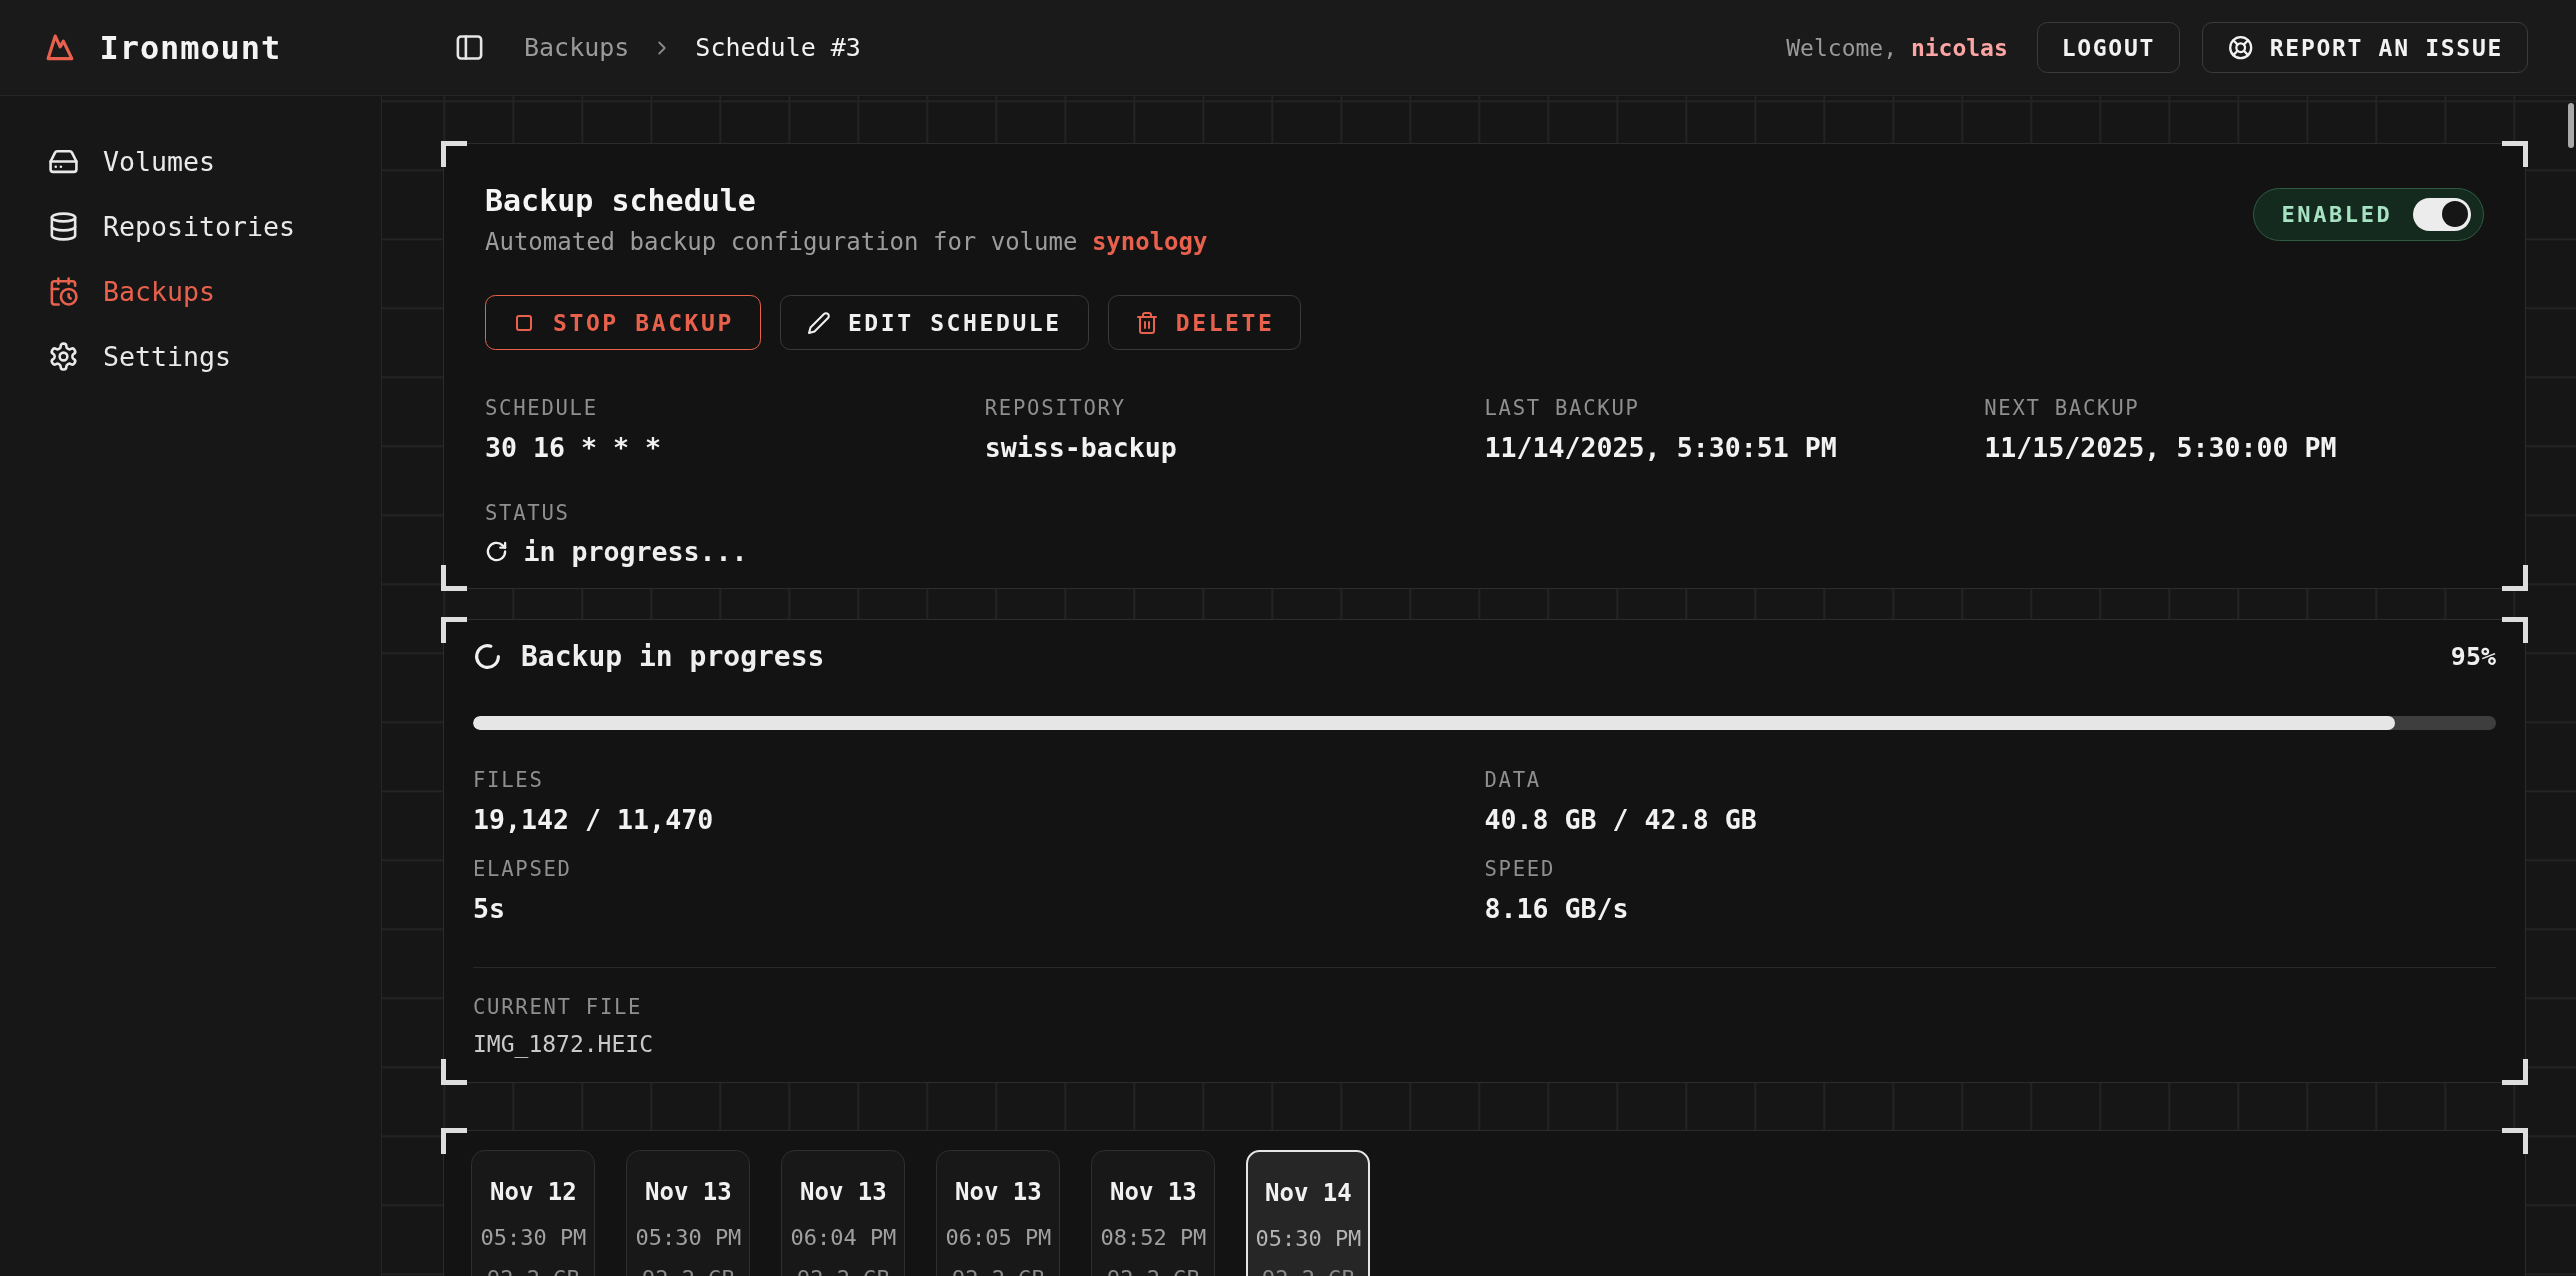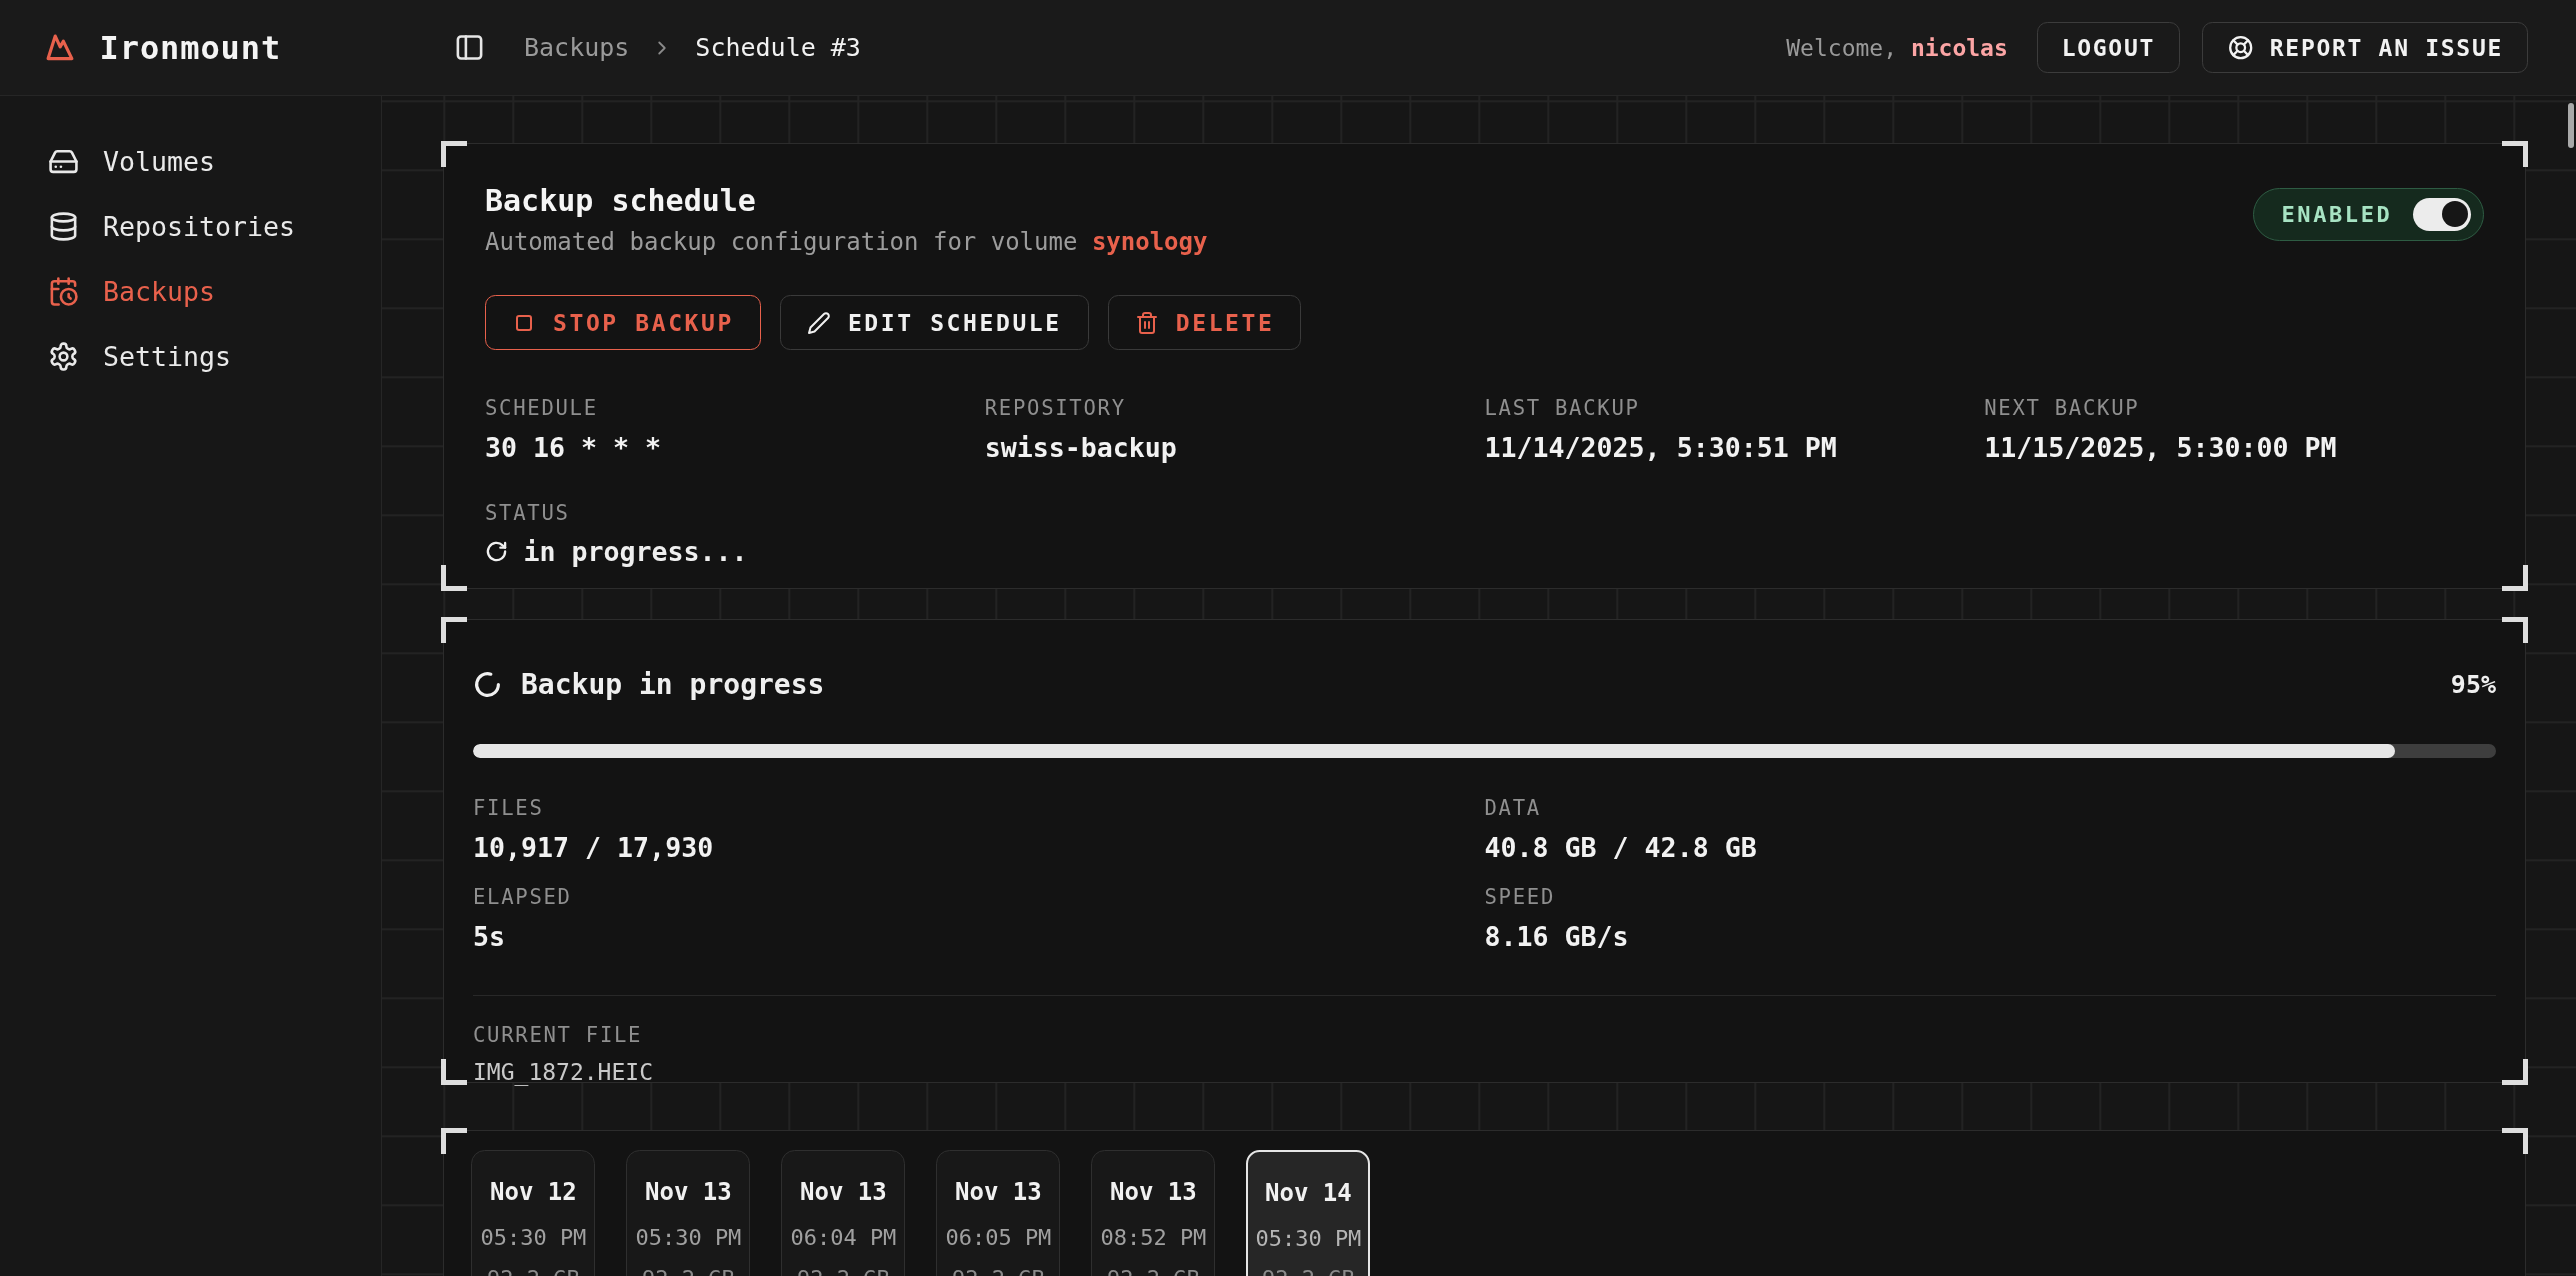--- a/index.html
+++ b/index.html
@@ -66,21 +66,21 @@
 
   
   .panel { position:relative; background:#131313; border:1.7px solid #2c2c2c; }
   .corner { position:absolute; width:26px; height:26px; border:0 solid #dedede; }
   .c-tl { top:-3.4px; left:-3.4px; border-top-width:5.1px; border-left-width:5.1px; }
   .c-tr { top:-3.4px; right:-3.4px; border-top-width:5.1px; border-right-width:5.1px; }
   .c-bl { bottom:-3.4px; left:-3.4px; border-bottom-width:5.1px; border-left-width:5.1px; }
   .c-br { bottom:-3.4px; right:-3.4px; border-bottom-width:5.1px; border-right-width:5.1px; }
 
   .panel-schedule { height:446px; padding:39px 41px; }
-  .panel-progress { height:464px; margin-top:30px; padding:48px 29px; }
+  .panel-progress { height:464px; margin-top:30px; padding:20px 29px; }
   .panel-snapshots { height:257px; margin-top:47px; padding:19px 27.4px; }
 
   .p-head { display:flex; justify-content:space-between; align-items:flex-start; }
   .p-title { font-size:30px; font-weight:700; color:#f5f5f5; }
   .p-sub { font-size:24px; color:#9c9c9c; margin-top:10.3px; }
   .p-sub .vol { color:#e8614c; font-weight:700; }
 
   .enabled-pill {
     display:flex; align-items:center; gap:20.6px; height:53px;
     padding:0 12px 0 27.4px; border:1.7px solid #2e5c43; border-radius:29px;
@@ -314,21 +314,21 @@
             <div class="pct">95%</div>
           </div>
 
           <div class="bar">
             <div class="bar-fill" style="width: 95%;"></div>
           </div>
 
           <div class="stats">
             <div>
               <div class="f-label">FILES</div>
-              <div class="f-value">10,917 / 17,930</div>
+              <div class="f-value">19,142 / 11,470</div>
             </div>
             <div>
               <div class="f-label">DATA</div>
               <div class="f-value">40.8 GB / 42.8 GB</div>
             </div>
             <div>
               <div class="f-label">ELAPSED</div>
               <div class="f-value">5s</div>
             </div>
             <div>

